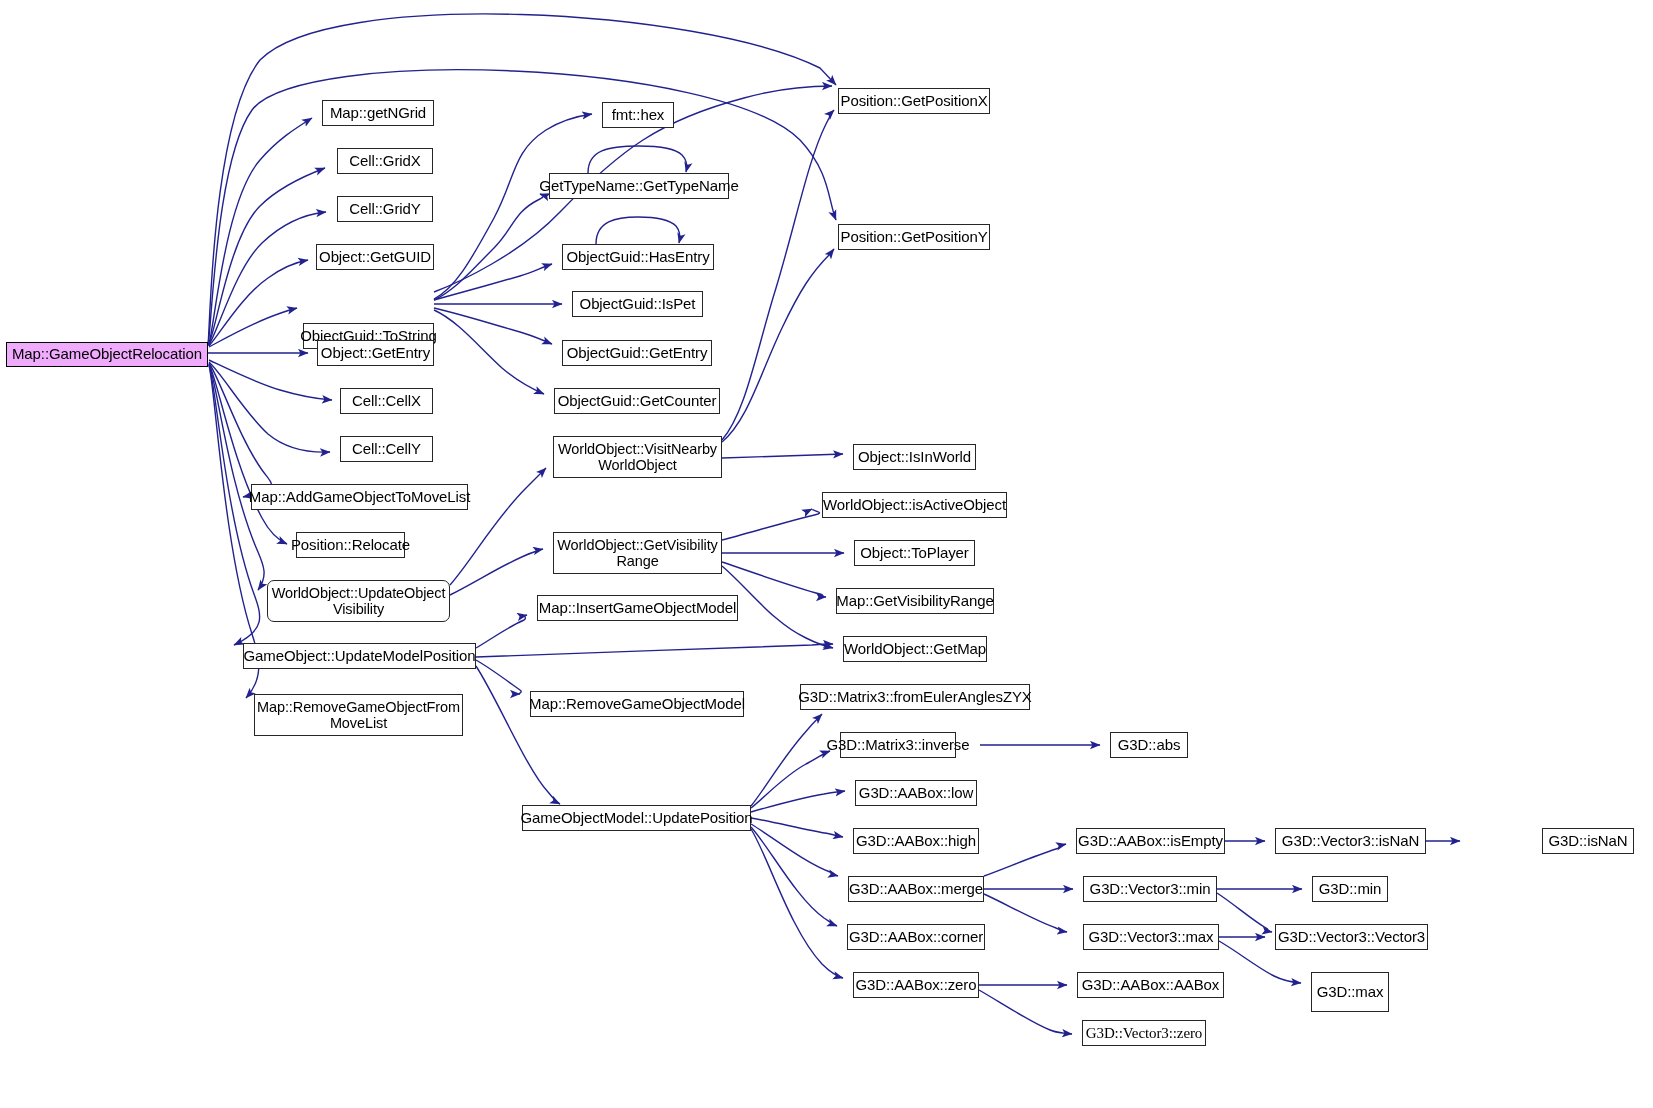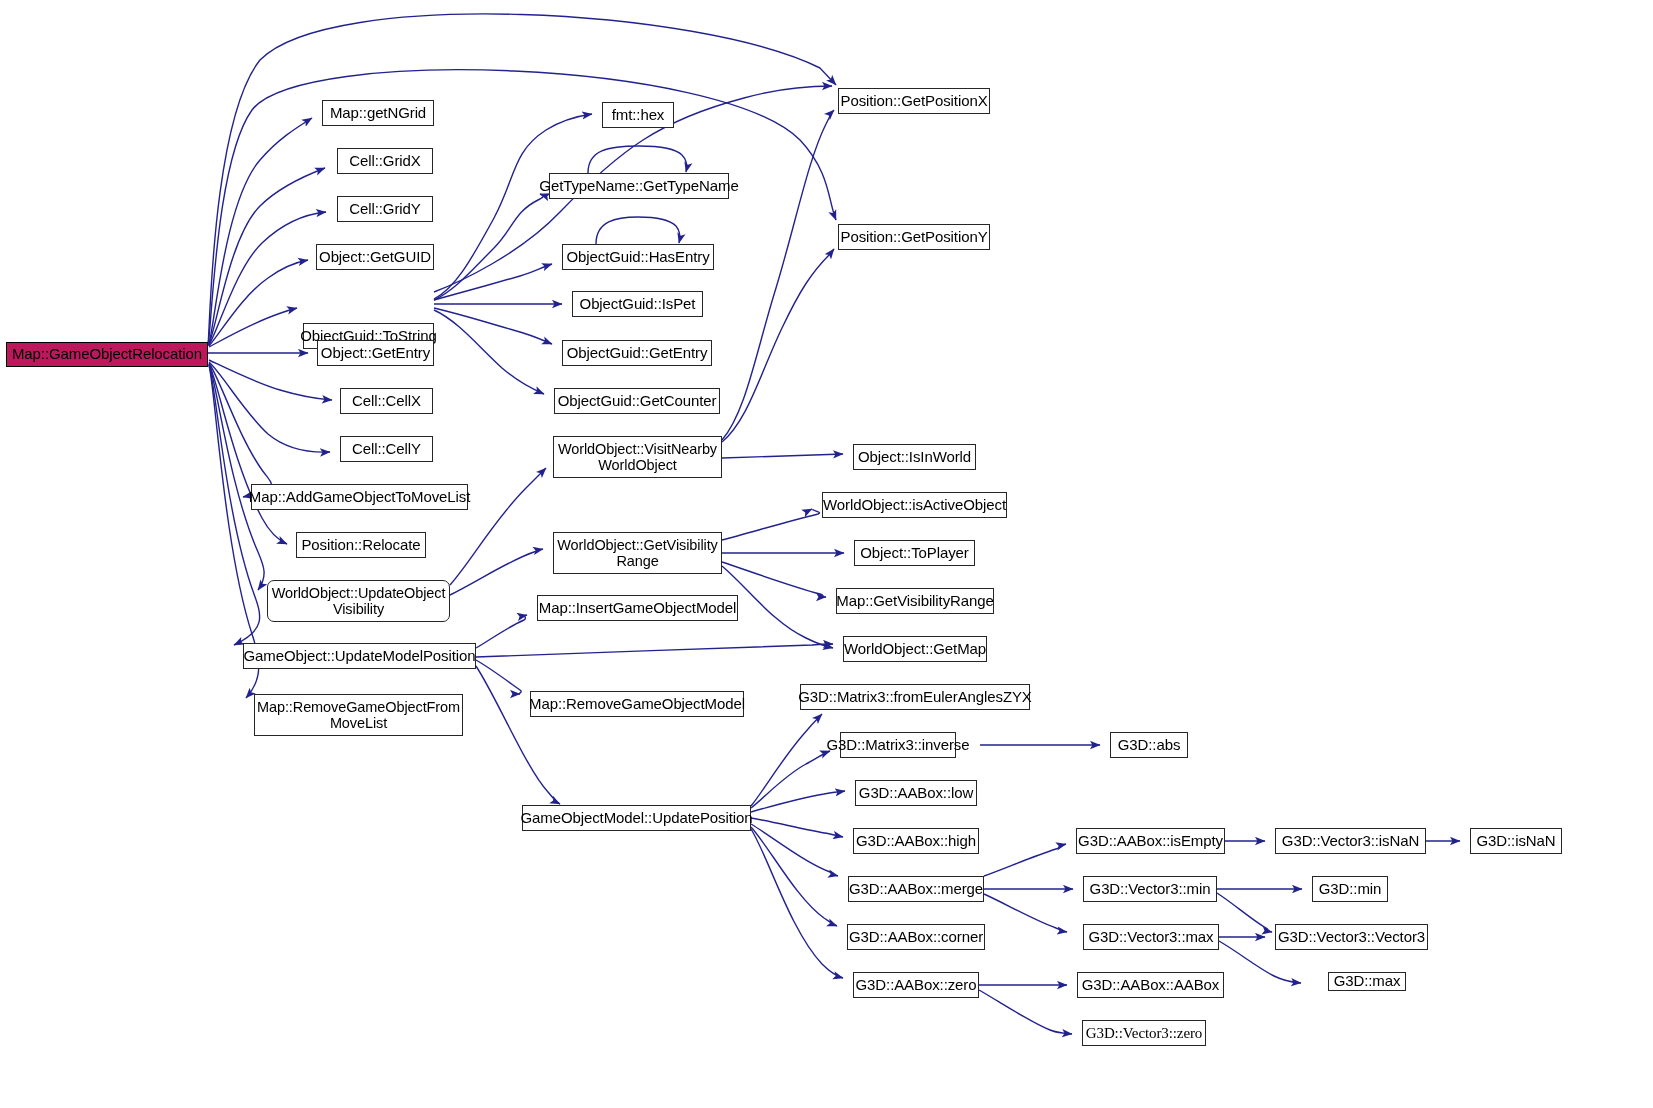--- a/index.html
+++ b/index.html
@@ -4,21 +4,21 @@
 <title>Call Graph</title>
 <style>
   html,body{margin:0;padding:0;background:#ffffff;}
   body{font-family:"Liberation Sans",sans-serif;}
   #graph-root{position:relative;width:1653px;height:1108px;background:#ffffff;overflow:hidden;}
   svg#edges{position:absolute;left:0;top:0;width:1653px;height:1108px;}
   .node{position:absolute;box-sizing:border-box;border:1px solid #262626;background:#ffffff;
         display:flex;align-items:center;justify-content:center;text-align:center;
         font-family:"Liberation Sans",sans-serif;font-size:15px;color:#000000;
         line-height:1.12;letter-spacing:-0.1px;z-index:5;}
-  .node.root{background:#be185d;border-color:#000000;}
+  .node.root{background:#f0abfc;border-color:#000000;}
   .node .nlabel{display:block;padding:0 5px;white-space:pre-line;}
   .edge{fill:none;stroke:#22228f;stroke-width:1.4;}
   .arrowfill{fill:#22228f;stroke:none;}
 </style>
 </head>
 <body>
 
 <div id="graph-root">
   <svg id="edges" viewBox="0 0 1653 1108" preserveAspectRatio="none">
     <defs>
@@ -109,21 +109,21 @@
       </div>
       <div class="node" style="left: 340px; top: 388px; width: 93px; height: 26px;">
         <span class="nlabel">Cell::CellX</span>
       </div>
       <div class="node" style="left: 340px; top: 436px; width: 93px; height: 26px;">
         <span class="nlabel">Cell::CellY</span>
       </div>
       <div class="node" style="left: 251px; top: 484px; width: 217px; height: 26px;">
         <span class="nlabel">Map::AddGameObjectToMoveList</span>
       </div>
-      <div class="node" style="left: 296px; top: 532px; width: 130px; height: 26px;">
+      <div class="node" style="left: 296px; top: 532px; width: 109px; height: 26px;">
         <span class="nlabel">Position::Relocate</span>
       </div>
       <div class="node" style="left: 267px; top: 580px; width: 183px; height: 42px; font-size: 14.5px; border-radius: 7px;">
         <span class="nlabel">WorldObject::UpdateObject
 Visibility</span>
       </div>
       <div class="node" style="left: 243px; top: 643px; width: 233px; height: 26px;">
         <span class="nlabel">GameObject::UpdateModelPosition</span>
       </div>
       <div class="node" style="left: 254px; top: 694px; width: 209px; height: 42px; font-size: 14.5px;">
@@ -227,20 +227,20 @@
       </div>
       <div class="node" style="left: 1275px; top: 828px; width: 151px; height: 26px;">
         <span class="nlabel">G3D::Vector3::isNaN</span>
       </div>
       <div class="node" style="left: 1312px; top: 876px; width: 76px; height: 26px;">
         <span class="nlabel">G3D::min</span>
       </div>
       <div class="node" style="left: 1275px; top: 924px; width: 153px; height: 26px;">
         <span class="nlabel">G3D::Vector3::Vector3</span>
       </div>
-      <div class="node" style="left: 1311px; top: 972px; width: 78px; height: 19px; margin-left: 17px;">
+      <div class="node" style="left: 1311px; top: 972px; width: 78px; height: 40px;">
         <span class="nlabel">G3D::max</span>
       </div>
-      <div class="node" style="left: 1470px; top: 828px; width: 92px; height: 26px;">
+      <div class="node" style="left: 1542px; top: 828px; width: 92px; height: 26px;">
         <span class="nlabel">G3D::isNaN</span>
       </div>
     </div>
 </div>
 
 </body></html>

